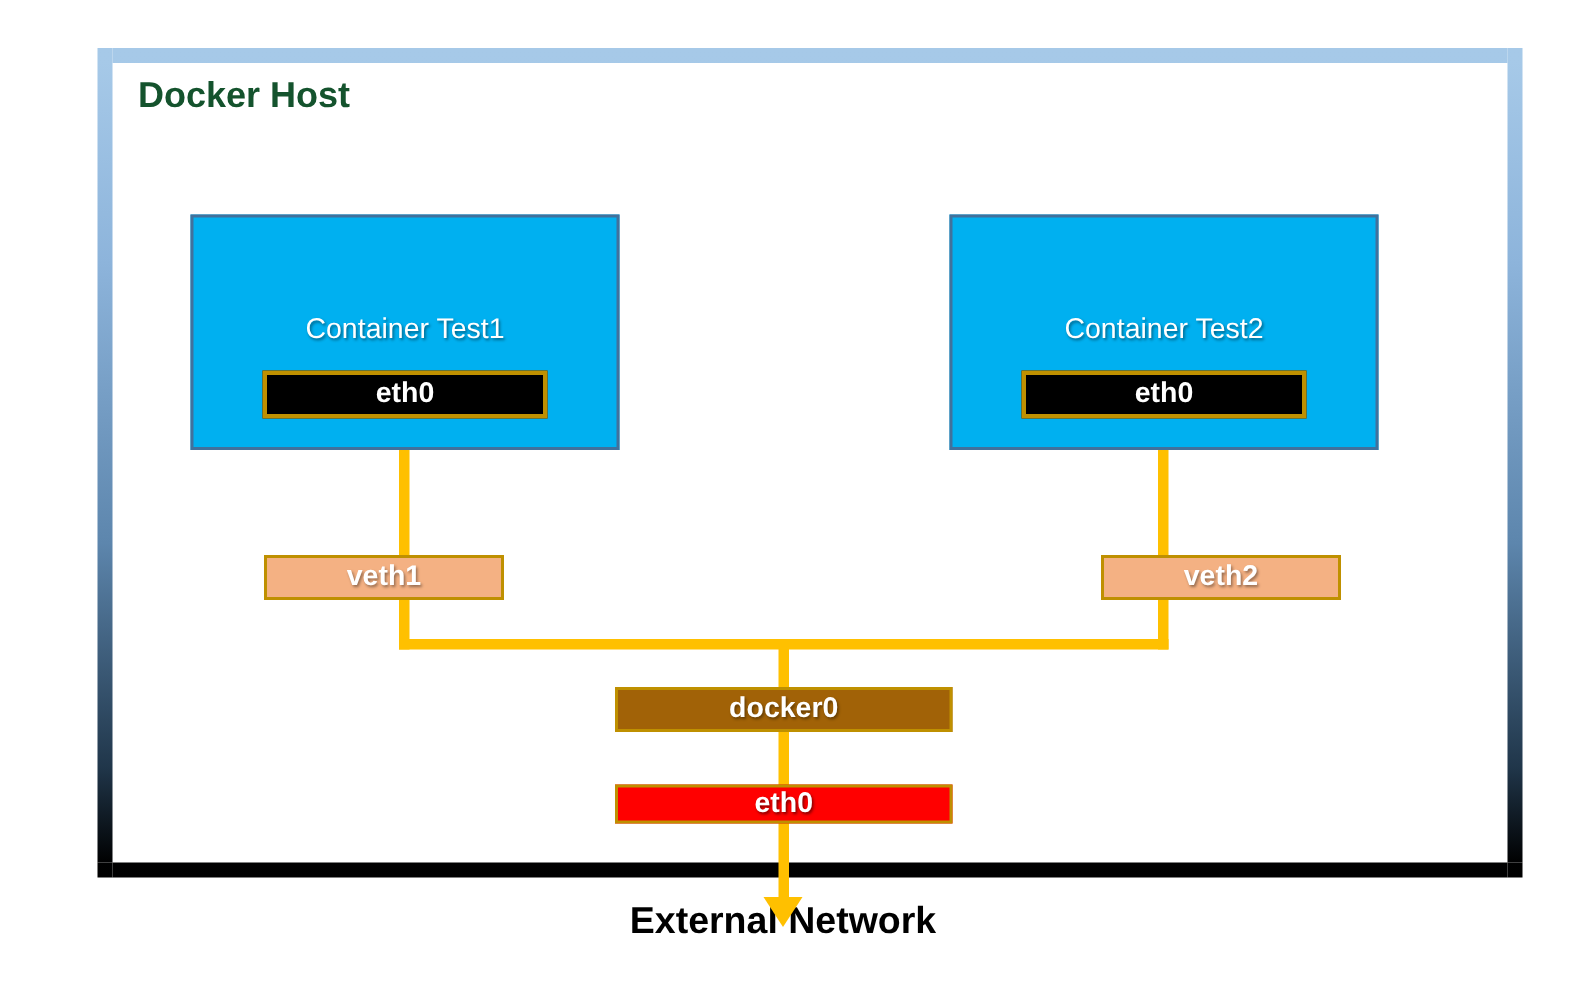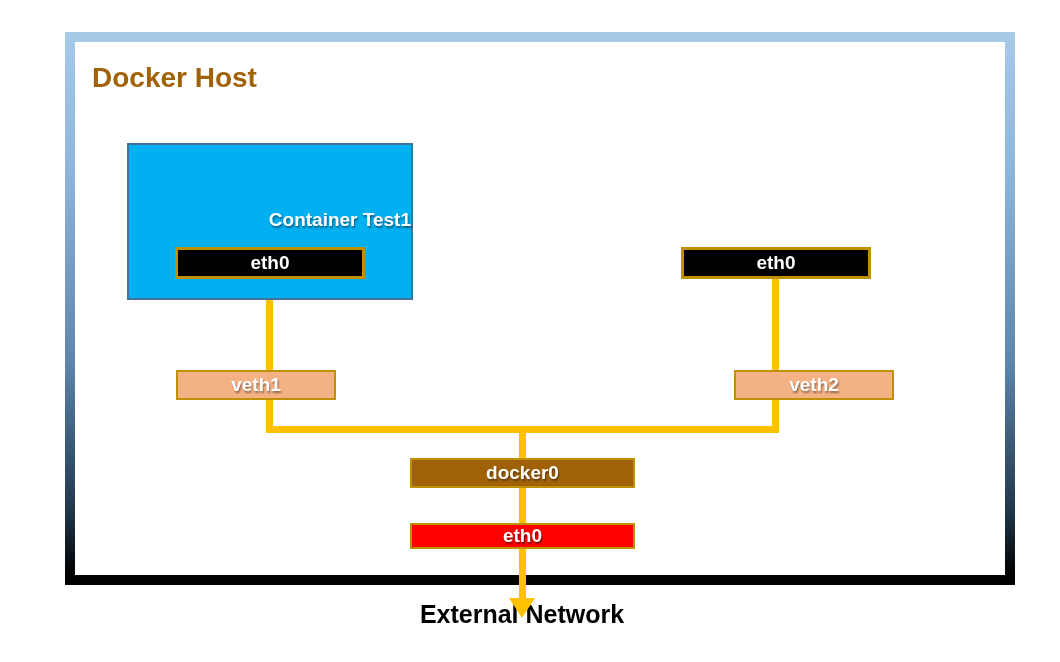--- a/index.html
+++ b/index.html
@@ -12,34 +12,34 @@
   .host-box {
     position: absolute; left: 65px; top: 32px; width: 950px; height: 553px;
     border: 10px solid;
     border-image: linear-gradient(to bottom, #a6c9e8 0%, #8db4db 25%, #5d86ad 60%, #20364a 88%, #000000 100%) 1;
     background: #ffffff;
     z-index: 1;
   }
 
   .host-title {
     position: absolute; left: 92px; top: 50px;
-    font-size: 28px; font-weight: 600; color: #a16207; z-index: 4; margin-top: 12px;
+    font-size: 24px; font-weight: 600; color: #14532d; z-index: 4;
   }
 
   
   .container-box {
     position: absolute; top: 143px; width: 286px; height: 157px;
     background: #00B0F0; border: 2px solid #41719C; z-index: 3;
   }
   .container-box.left  { left: 127px; }
   .container-box.right { left: 633px; }
 
   .container-title {
     position: absolute; left: 0; top: 64px; width: 100%;
-    text-align: right; color: #ffffff; font-size: 19px; font-weight: 700;
+    text-align: center; color: #ffffff; font-size: 19px; font-weight: 400;
     text-shadow: 1px 1.5px 2px rgba(0,0,0,0.45);
   }
 
   
   .eth-badge {
     position: absolute; top: 247px; width: 190px; height: 32px;
     background: #000000; border: 3px solid #BF9000; z-index: 4;
     display: flex; align-items: center; justify-content: center;
     color: #ffffff; font-size: 19px; font-weight: 700;
     text-shadow: 1px 1.5px 2px rgba(0,0,0,0.6);
@@ -114,20 +114,23 @@
   <div class="conn c-vm"></div>
   <div class="conn c-vb"></div>
   <div class="conn c-ve"></div>
   <div class="arrow-head"></div>
 
   <div class="container-box left">
     <div class="container-title">Container Test1</div>
   </div>
   <div class="eth-badge left">eth0</div>
 
+  <div class="container-box right">
+    <div class="container-title">Container Test2</div>
+  </div>
   <div class="eth-badge right">eth0</div>
 
   <div class="veth-box left">veth1</div>
   <div class="veth-box right">veth2</div>
 
   <div class="bridge-box">docker0</div>
 
   <div class="hostif-box">eth0</div>
 
   <div class="external-label">External Network</div>

